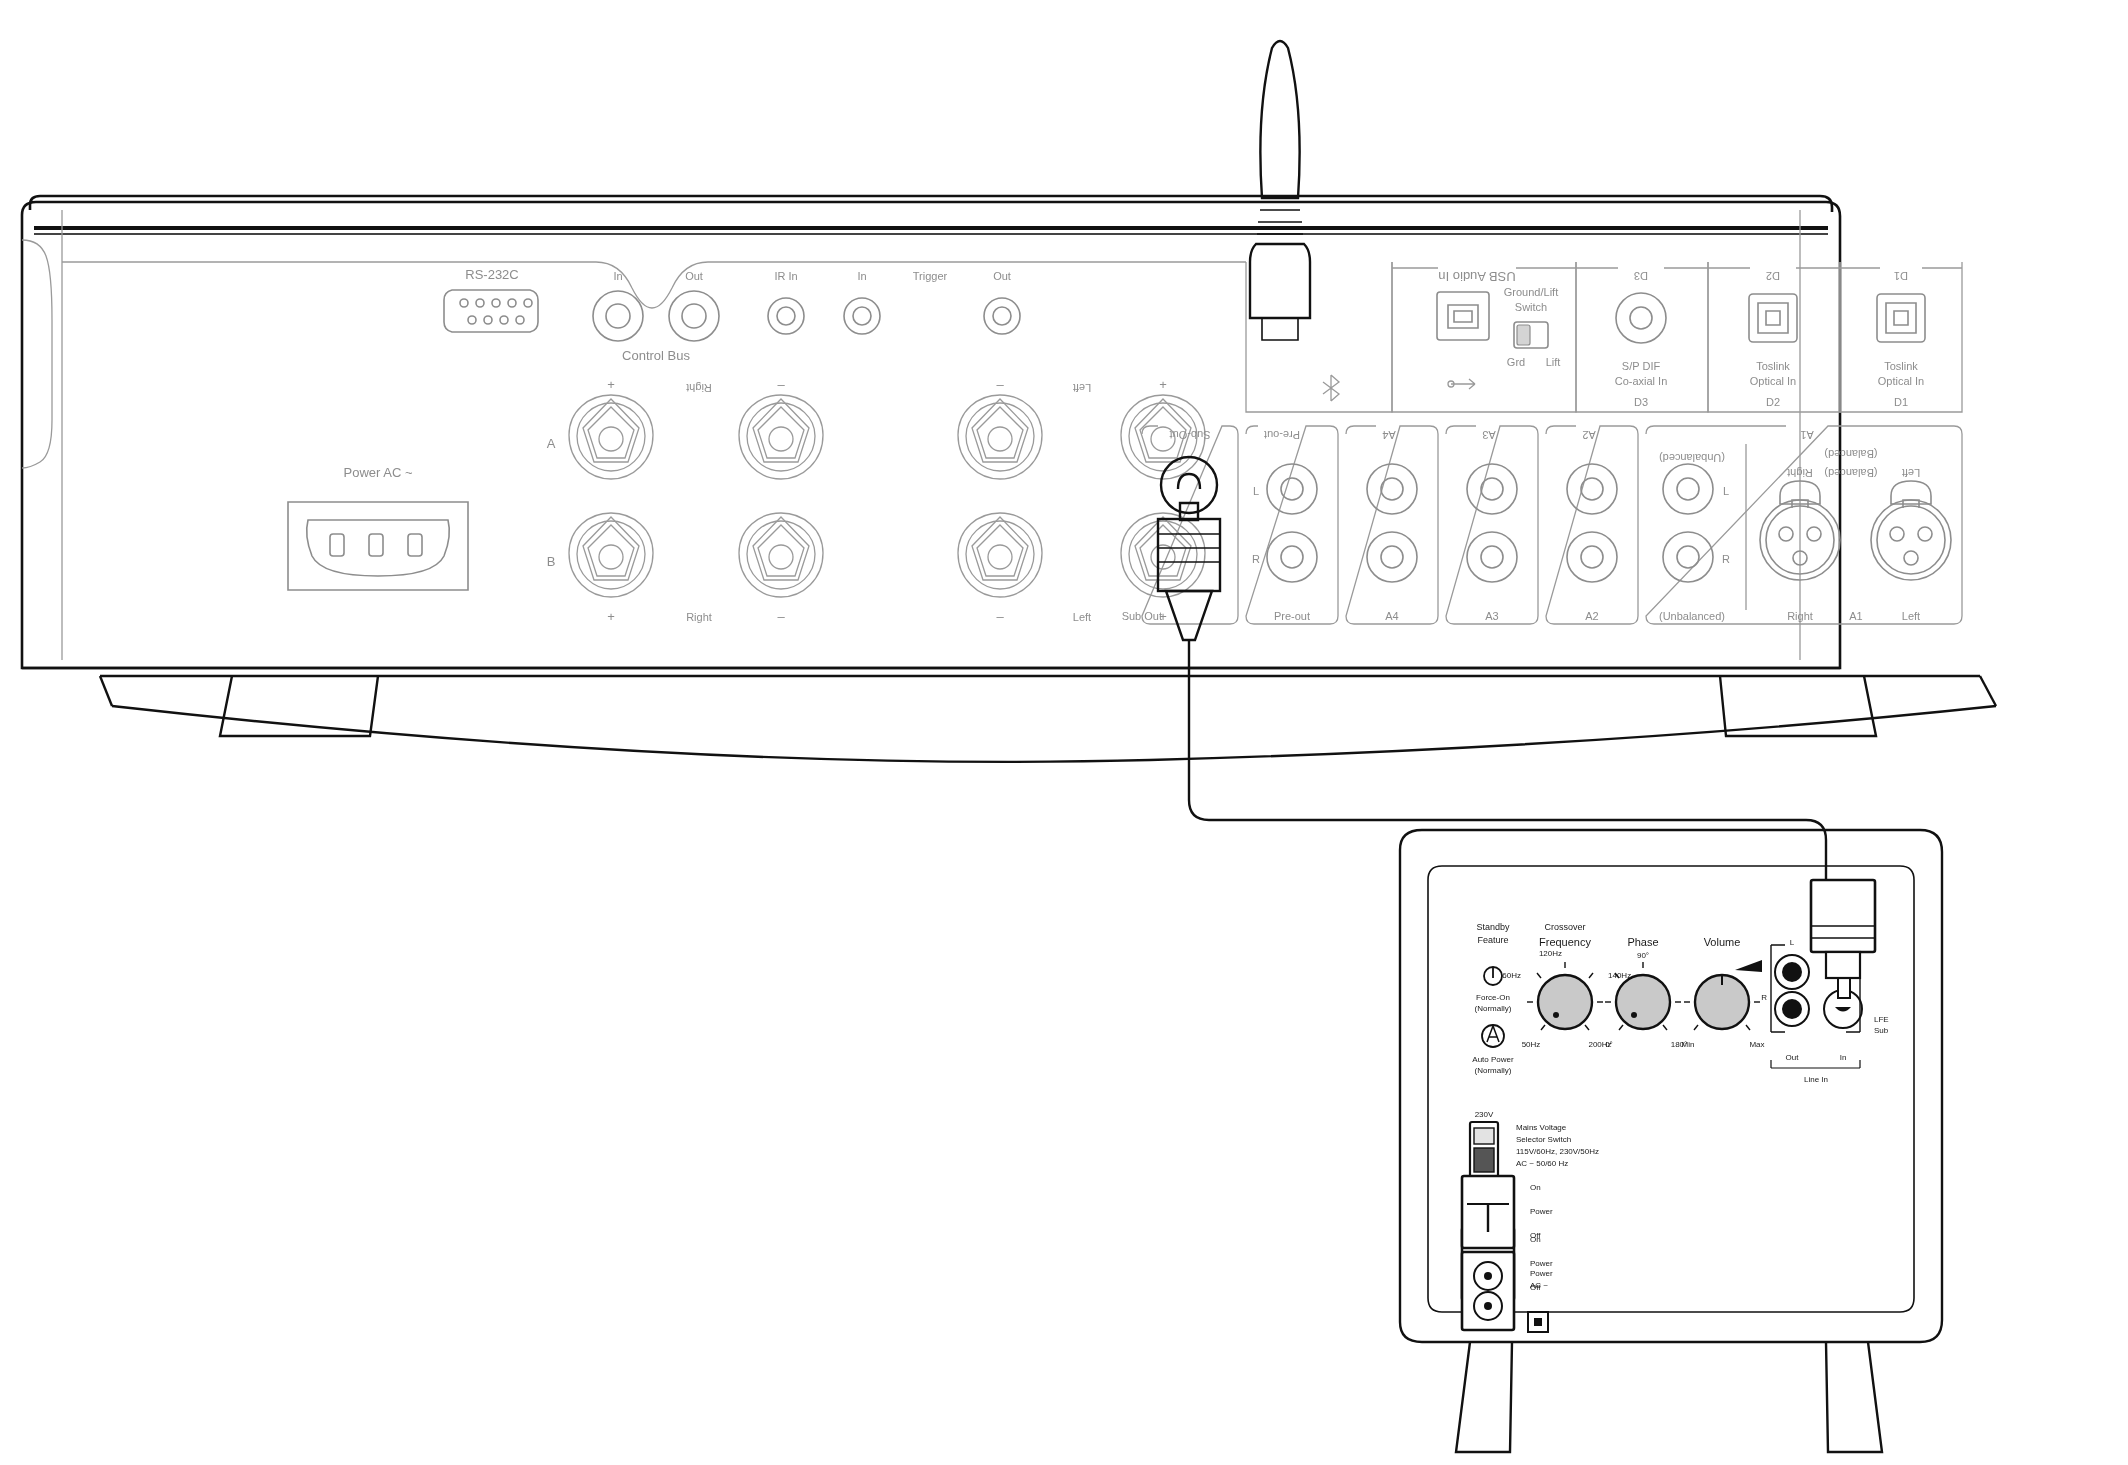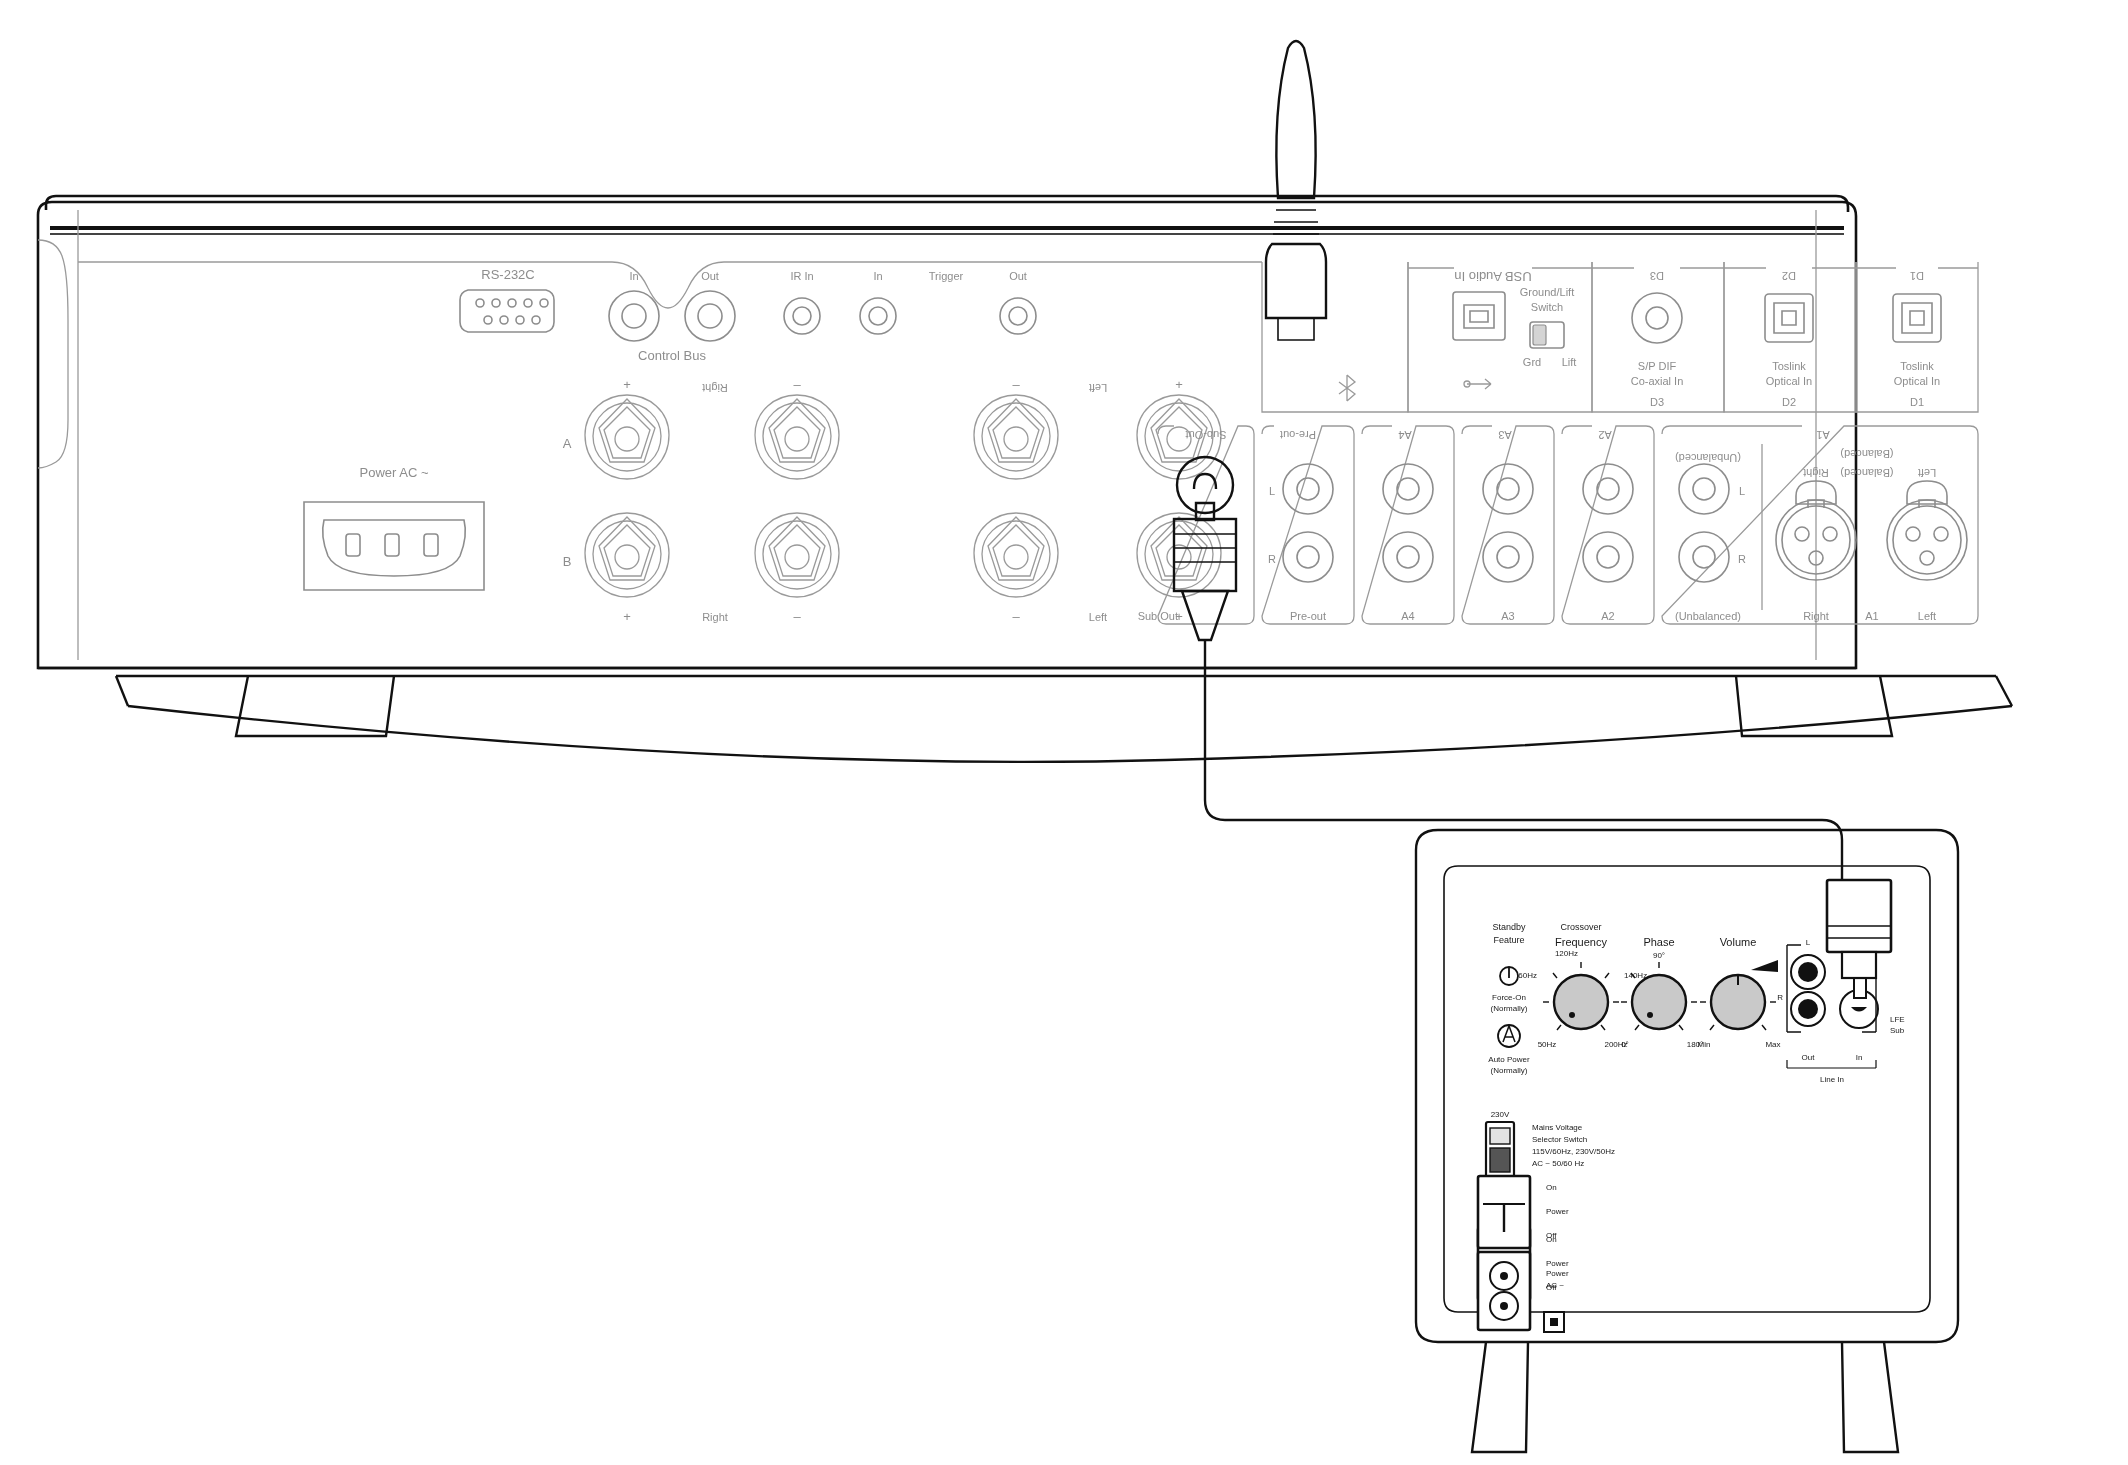--- a/index.html
+++ b/index.html
@@ -1,19 +1,19 @@
 <!DOCTYPE html>
 <html><head>
 <meta charset="utf-8">
 <title>Sub-Out Connection Diagram</title>
 <style>
   html,body{margin:0;padding:0;background:#ffffff;}
   body{width:2128px;height:1465px;overflow:hidden;
        font-family:"Liberation Sans","DejaVu Sans",sans-serif;}
-  #stage{position:relative;width:1704px;height:1465px;margin-left:16px;}
+  #stage{position:relative;width:1704px;height:1465px;}
   svg{display:block;}
   text{font-family:"Liberation Sans","DejaVu Sans",sans-serif;fill:#8b8b8b;}
   .lbl{font-size:13px;fill:#8d8d8d;}
   .lbl-sm{font-size:11px;fill:#8d8d8d;}
   .lbl-blk{font-size:11px;fill:#1a1a1a;}
   .lbl-blk-sm{font-size:9px;fill:#1a1a1a;}
   .lbl-blk-xs{font-size:8px;fill:#1a1a1a;}
   .ln{fill:none;stroke:#8d8d8d;stroke-width:1.6;}
   .blk{fill:none;stroke:#111;stroke-width:2.4;}
   .blk-t{fill:none;stroke:#111;stroke-width:1.6;}

